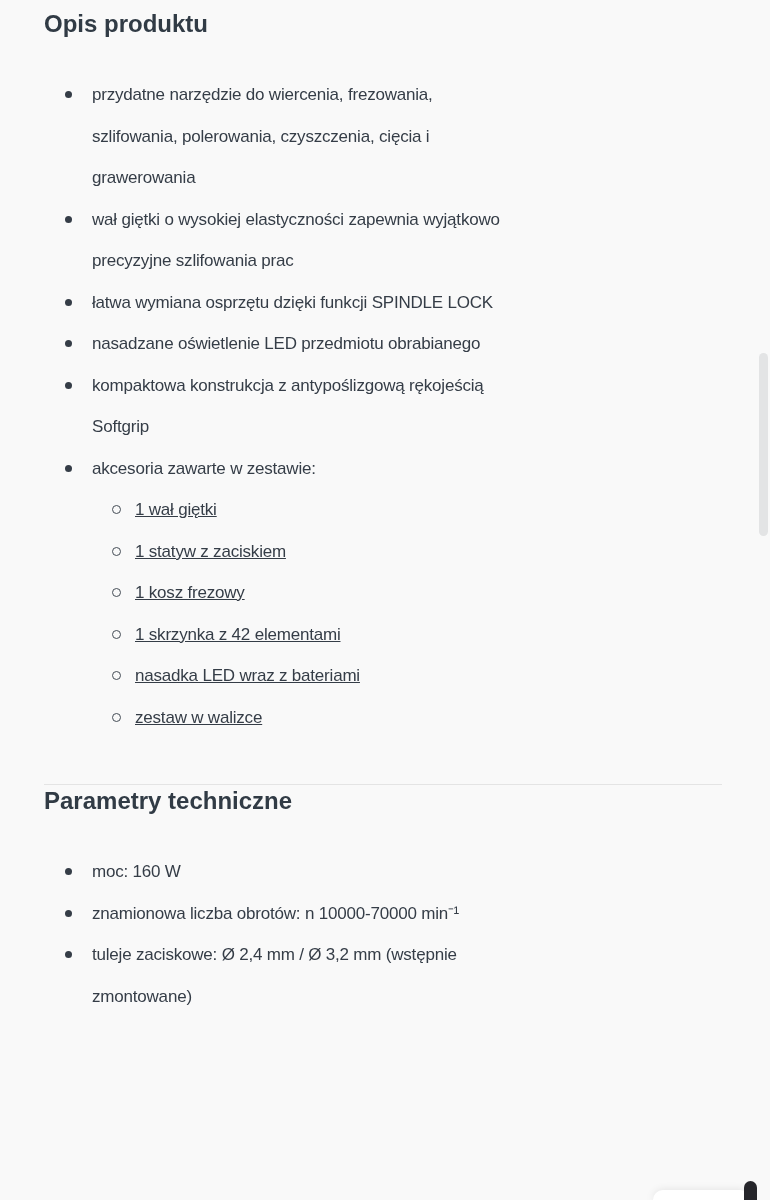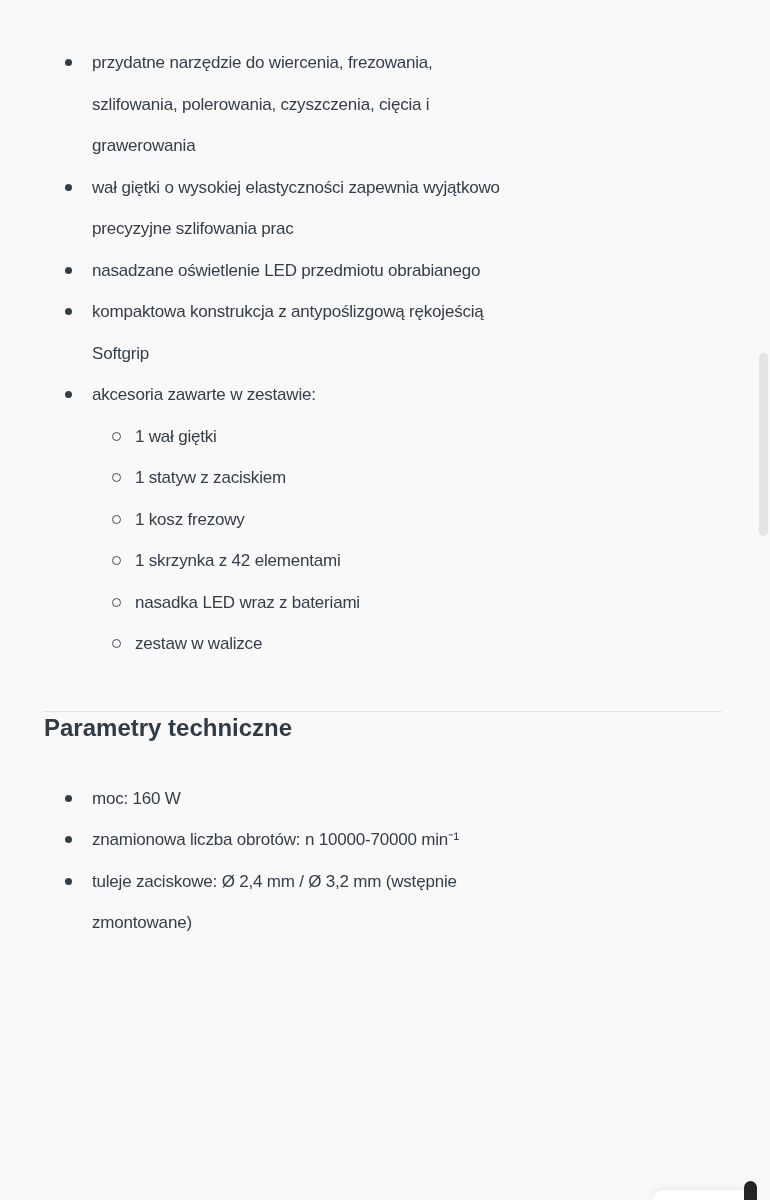--- a/index.html
+++ b/index.html
@@ -47,20 +47,21 @@
     top: 17px;
     width: 7px;
     height: 7px;
     border-radius: 50%;
     background: #353d47;
   }
   ul.sub-list {
     list-style: none;
     margin: 0;
     padding: 0;
+    text-decoration: underline;
   }
   li.sub-item {
     position: relative;
     padding-left: 43px;
     white-space: pre-line;
   }
   li.sub-item::before {
     content: "";
     position: absolute;
     left: 20px;
@@ -104,26 +105,28 @@
     background: #26262b;
     border-radius: 7px 7px 0 0;
   }
 </style>
 </head>
 <body>
 
 <div class="page">
 
   <section>
+    <h2 class="section-heading">Opis produktu</h2>
     <ul class="bullet-list">
         <li class="bullet-item"><span>przydatne narzędzie do wiercenia, frezowania,
 szlifowania, polerowania, czyszczenia, cięcia i
 grawerowania</span></li>
         <li class="bullet-item"><span>wał giętki o wysokiej elastyczności zapewnia wyjątkowo
 precyzyjne szlifowania prac</span></li>
+        <li class="bullet-item"><span>łatwa wymiana osprzętu dzięki funkcji SPINDLE LOCK</span></li>
         <li class="bullet-item"><span>nasadzane oświetlenie LED przedmiotu obrabianego</span></li>
         <li class="bullet-item"><span>kompaktowa konstrukcja z antypoślizgową rękojeścią
 Softgrip</span></li>
         <li class="bullet-item"><span>akcesoria zawarte w zestawie:</span><ul class="sub-list"><li class="sub-item"><span>1 wał giętki</span></li><li class="sub-item"><span>1 statyw z zaciskiem</span></li><li class="sub-item"><span>1 kosz frezowy</span></li><li class="sub-item"><span>1 skrzynka z 42 elementami</span></li><li class="sub-item"><span>nasadka LED wraz z bateriami</span></li><li class="sub-item"><span>zestaw w walizce</span></li></ul></li>
       </ul>
   </section>
 
   <hr class="divider">
 
   <section>

